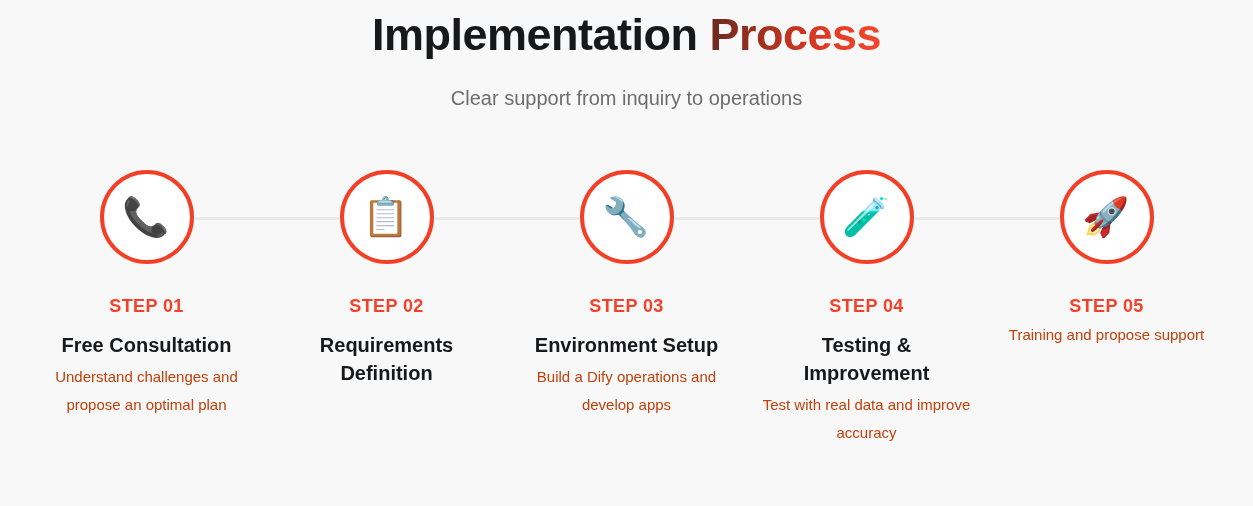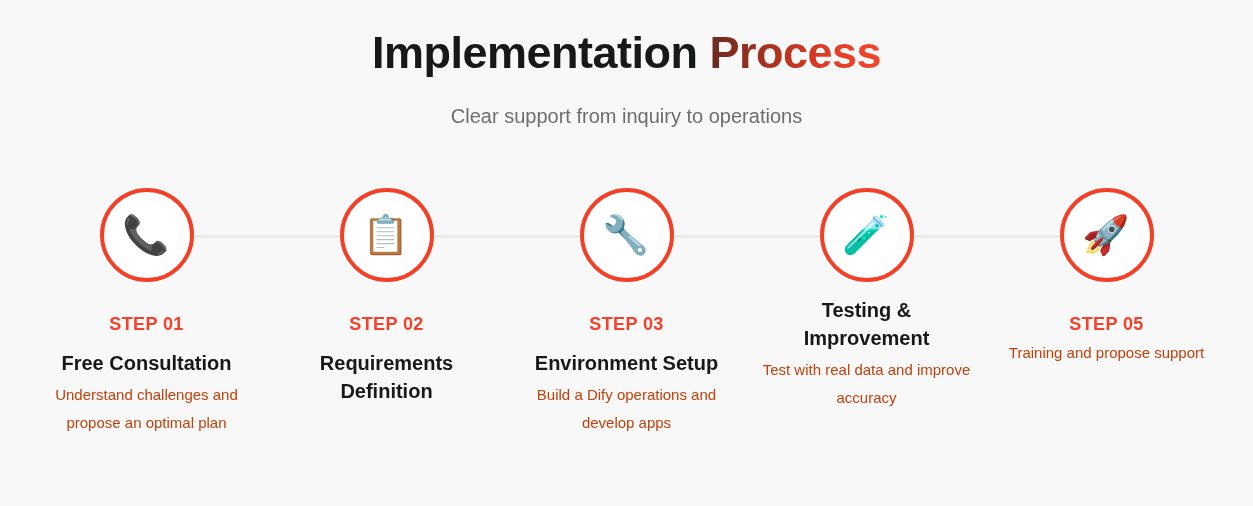--- a/index.html
+++ b/index.html
@@ -14,21 +14,21 @@
   body {
     background: #f8f8f8;
     font-family: "Liberation Sans", "DejaVu Sans", sans-serif;
     -webkit-font-smoothing: antialiased;
   }
 
   .section {
     width: 1253px;
     height: 418px;
     position: relative;
-    padding-top: 26px;
+    padding-top: 8px;
   }
 
   
   .heading-block {
     text-align: center;
   }
 
   .page-title {
     font-size: 45px;
     font-weight: 700;
@@ -169,20 +169,21 @@
       <div class="step-number">STEP 03</div>
       <div class="step-title">Environment Setup</div>
       <div class="step-desc">Build a Dify operations and develop apps</div>
     </div>
 
     <div class="step">
       <div class="connector"></div>
       <div class="step-circle">
         <span class="step-emoji">🧪</span>
       </div>
+      <div class="step-number">STEP 04</div>
       <div class="step-title">Testing &amp; Improvement</div>
       <div class="step-desc">Test with real data and improve accuracy</div>
     </div>
 
     <div class="step">
 
       <div class="step-circle">
         <span class="step-emoji">🚀</span>
       </div>
       <div class="step-number">STEP 05</div>

